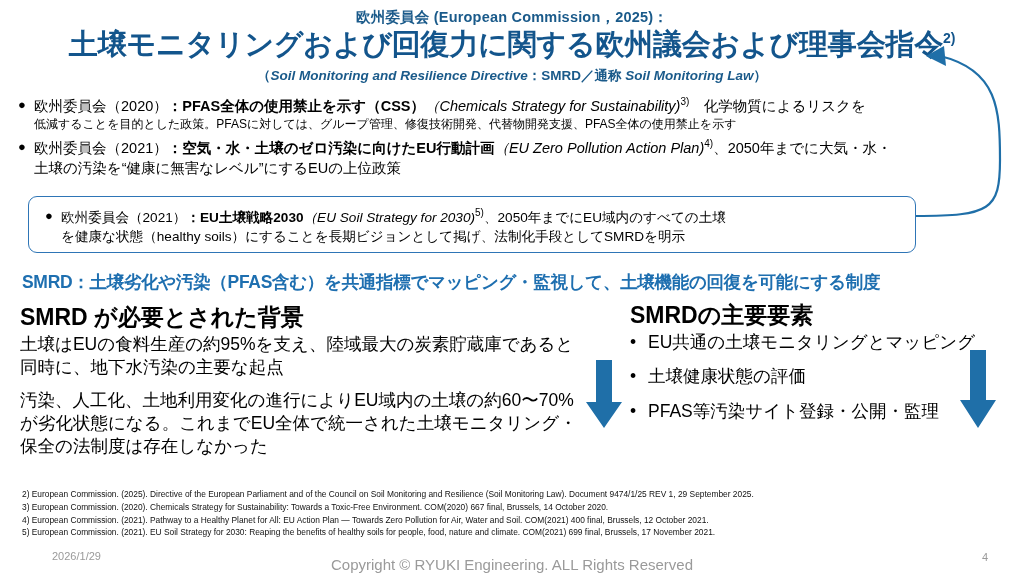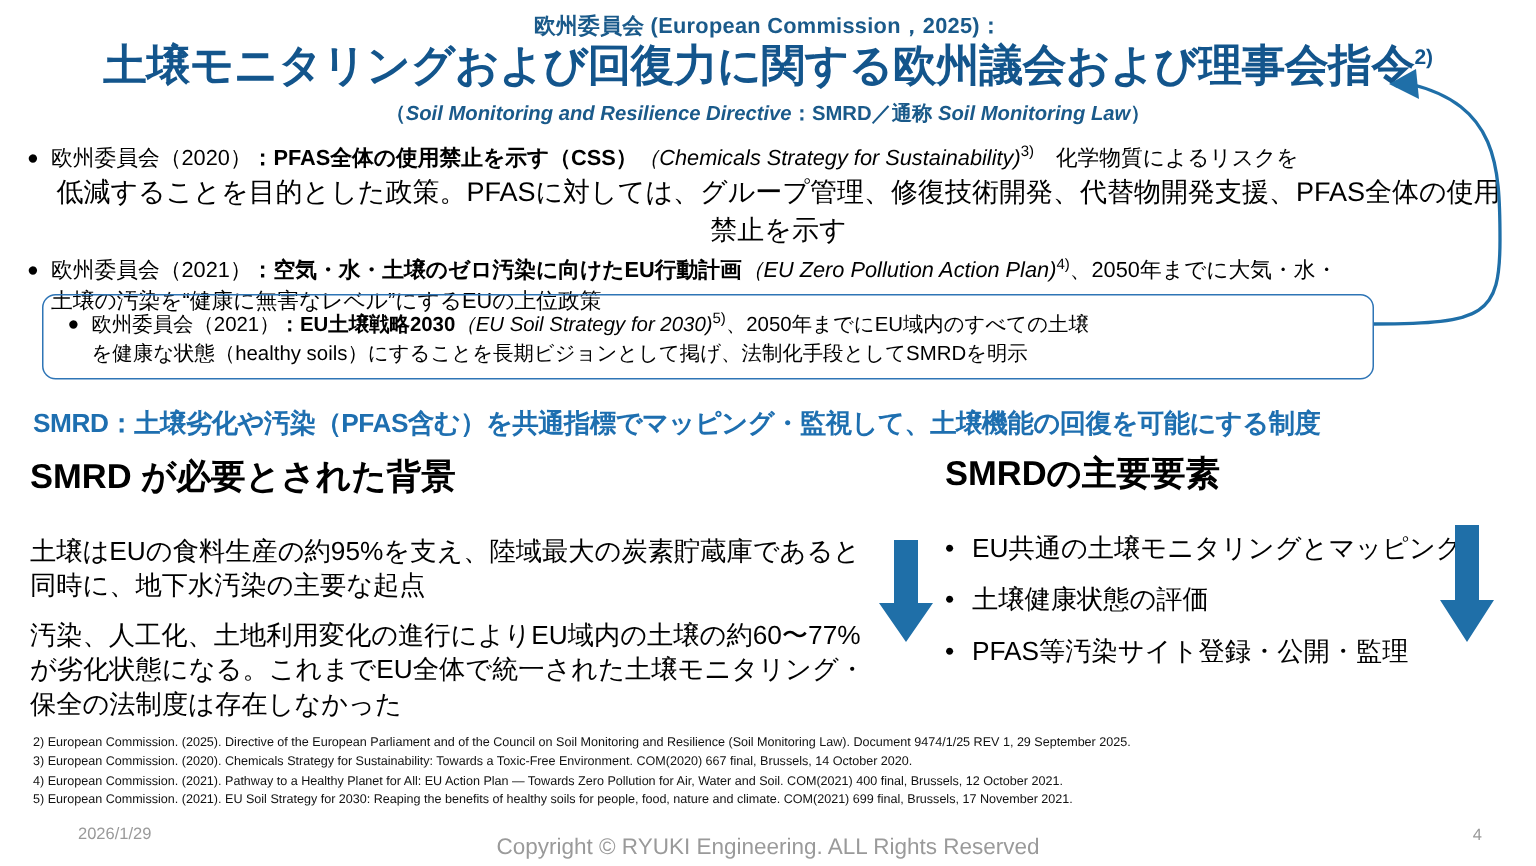--- a/index.html
+++ b/index.html
@@ -60,21 +60,21 @@
     font-size: 13px;
     line-height: 19px;
     color: #000;
   }
   .b-txt {
     font-size: 14.5px;
     line-height: 1.38;
   }
   .b-txt .bold { font-weight: bold; }
   .b-txt .ital { font-style: italic; }
-  .b-txt .small { font-size: 18px; text-align: center; }
+  .b-txt .small { font-size: 12px; }
   .b-txt sup { font-size: 10px; vertical-align: super; }
 
   
   .roundbox {
     position: absolute;
     left: 28px;
     top: 196px;
     width: 888px;
     height: 57px;
     border: 1.6px solid #2e75b6;
@@ -117,21 +117,21 @@
   }
   .col-right {
     position: absolute;
     left: 630px;
     top: 300px;
     width: 372px;
   }
   .col-h {
     font-size: 23px;
     font-weight: bold;
-    margin-bottom: 23px;
+    margin-bottom: 0;
   }
   .col-p {
     font-size: 17.5px;
     line-height: 1.33;
     margin-bottom: 9px;
   }
   .r-item {
     display: flex;
     font-size: 17.5px;
     line-height: 1.33;
@@ -239,21 +239,21 @@
 <svg class="curve-arrow" viewBox="0 0 115 180">
   <path d="M 16 176 C 90 176 100 170 100 120 C 100 70 98 30 40 16" fill="none" stroke="#1f6fa8" stroke-width="2.2"></path>
   <polygon points="44,6 26,16 46,26" fill="#1f6fa8"></polygon>
 </svg>
 
 <div class="statement">SMRD：土壌劣化や汚染（PFAS含む）を共通指標でマッピング・監視して、土壌機能の回復を可能にする制度</div>
 
 <div class="col-left">
   <div class="col-h">SMRD が必要とされた背景</div>
   <div class="col-p">土壌はEUの食料生産の約95%を支え、陸域最大の炭素貯蔵庫であると同時に、地下水汚染の主要な起点</div>
-  <div class="col-p">汚染、人工化、土地利用変化の進行によりEU域内の土壌の約60〜77%が劣化状態になる。これまでEU全体で統一された土壌モニタリング・保全の法制度は存在しなかった</div>
+  <div class="col-p">汚染、人工化、土地利用変化の進行によりEU域内の土壌の約60〜70%が劣化状態になる。これまでEU全体で統一された土壌モニタリング・保全の法制度は存在しなかった</div>
 </div>
 
 <div class="col-right">
   <div class="col-h">SMRDの主要要素</div>
 
   <div class="r-item">
     <div class="r-dot">•</div>
     <div>EU共通の土壌モニタリングとマッピング</div>
   </div>
   <div class="r-item">

